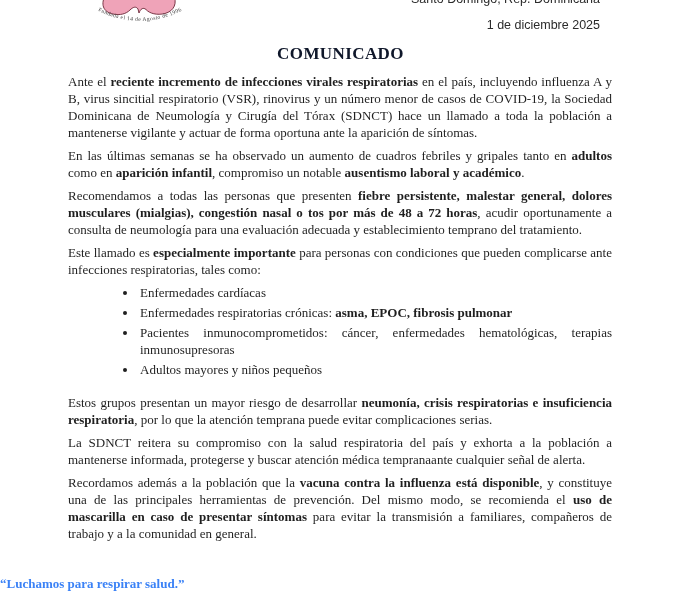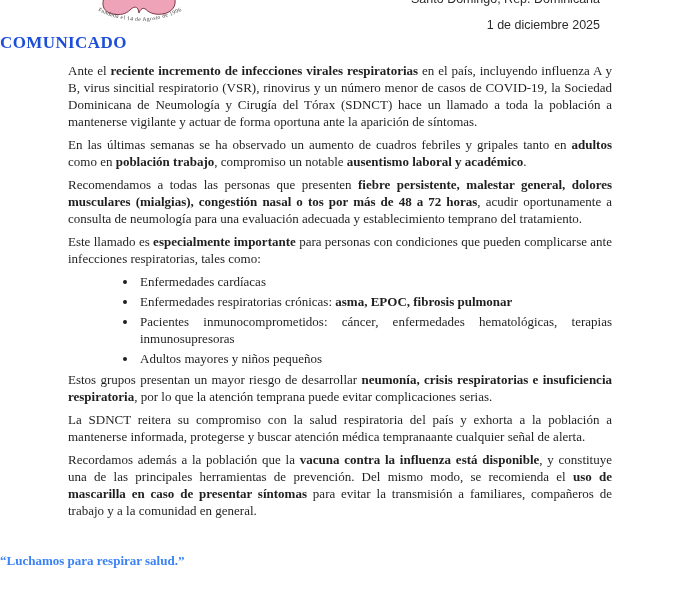--- a/index.html
+++ b/index.html
@@ -31,37 +31,37 @@
     text-align: right;
     font-family: "Liberation Sans", sans-serif;
     font-size: 12.5px;
     line-height: 14px;
     color: #2b2b2b;
     white-space: nowrap;
   }
   .dateline .date-row { margin-top: 12px; }
   
   .title {
-    margin: 33px 0 9px;
-    text-align: left;
+    margin: 44px 0 9px;
+    text-align: center;
     font-size: 17px;
     font-weight: 700;
     letter-spacing: 0.4px;
-    color: #1d4ed8;
+    color: #0f172a;
   }
   .doc-body {
     margin: 0 69px 0 68px;
     text-align: justify;
     font-size: 13px;
     line-height: 17px;
   }
   .para { margin: 0 0 6px; }
   .para b, .bullet-list b { font-weight: 700; }
   .bullet-list {
-    margin: 4px 0 4px;
+    margin: 4px 0 16px;
     padding-left: 70px;
     list-style: disc outside;
   }
   .bullet-list li { margin: 0 0 3px; padding-left: 2px; }
   .closing-quote {
     margin-top: 34px;
     text-align: left;
     font-size: 13px;
     font-weight: 700;
     color: #3b82f6;
@@ -93,21 +93,21 @@
 
   <div class="dateline">
     <div>Santo Domingo, Rep. Dominicana</div>
     <div class="date-row">1 de diciembre 2025</div>
   </div>
 
   <h1 class="title">COMUNICADO</h1>
 
   <div class="doc-body" id="doc-body">
       <p class="para"><span>Ante el </span><b>reciente incremento de infecciones virales respiratorias</b><span> en el país, incluyendo influenza A y B, virus sincitial respiratorio (VSR), rinovirus y un número menor de casos de COVID-19, la Sociedad Dominicana de Neumología y Cirugía del Tórax (SDNCT) hace un llamado a toda la población a mantenerse vigilante y actuar de forma oportuna ante la aparición de síntomas.</span></p>
-      <p class="para"><span>En las últimas semanas se ha observado un aumento de cuadros febriles y gripales tanto en </span><b>adultos</b><span> como en </span><b>población trabajo</b><span>, compromiso un notable </span><b>ausentismo laboral y académico</b><span>.</span></p>
+      <p class="para"><span>En las últimas semanas se ha observado un aumento de cuadros febriles y gripales tanto en </span><b>adultos</b><span> como en </span><b>aparición infantil</b><span>, compromiso un notable </span><b>ausentismo laboral y académico</b><span>.</span></p>
       <p class="para"><span>Recomendamos a todas las personas que presenten </span><b>fiebre persistente, malestar general, dolores musculares (mialgias), congestión nasal o tos por más de 48 a 72 horas</b><span>, acudir oportunamente a consulta de neumología para una evaluación adecuada y establecimiento temprano del tratamiento.</span></p>
       <p class="para"><span>Este llamado es </span><b>especialmente importante</b><span> para personas con condiciones que pueden complicarse ante infecciones respiratorias, tales como:</span></p>
       <ul class="bullet-list">
         <li><span>Enfermedades cardíacas</span></li>
         <li><span>Enfermedades respiratorias crónicas: </span><b>asma, EPOC, fibrosis pulmonar</b></li>
         <li><span>Pacientes inmunocomprometidos: cáncer, enfermedades hematológicas, terapias inmunosupresoras</span></li>
         <li><span>Adultos mayores y niños pequeños</span></li>
       </ul>
       <p class="para"><span>Estos grupos presentan un mayor riesgo de desarrollar </span><b>neumonía, crisis respiratorias e insuficiencia respiratoria</b><span>, por lo que la atención temprana puede evitar complicaciones serias.</span></p>
       <p class="para"><span>La SDNCT reitera su compromiso con la salud respiratoria del país y exhorta a la población a mantenerse informada, protegerse y buscar atención médica tempranaante cualquier señal de alerta.</span></p>

